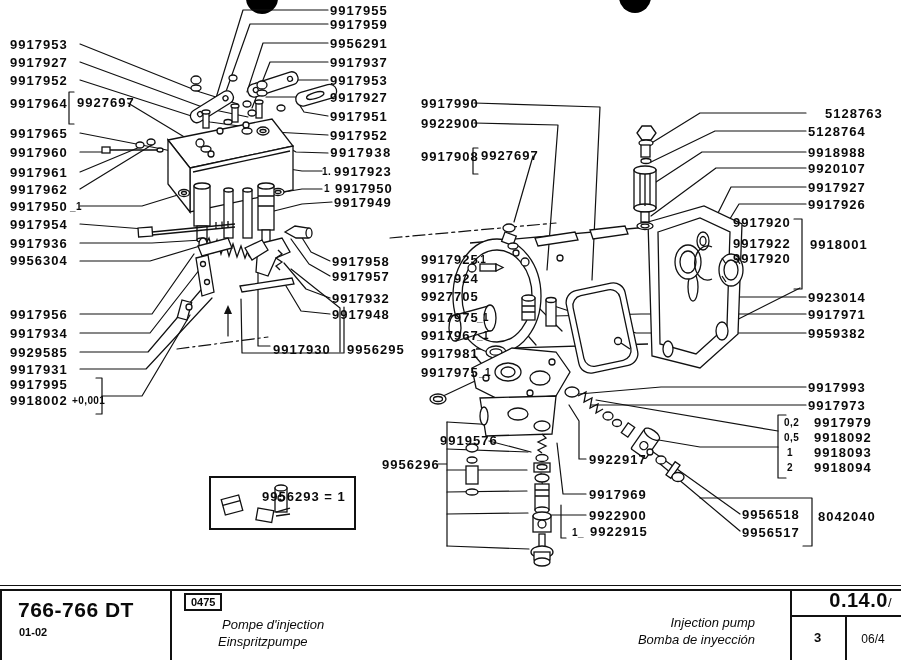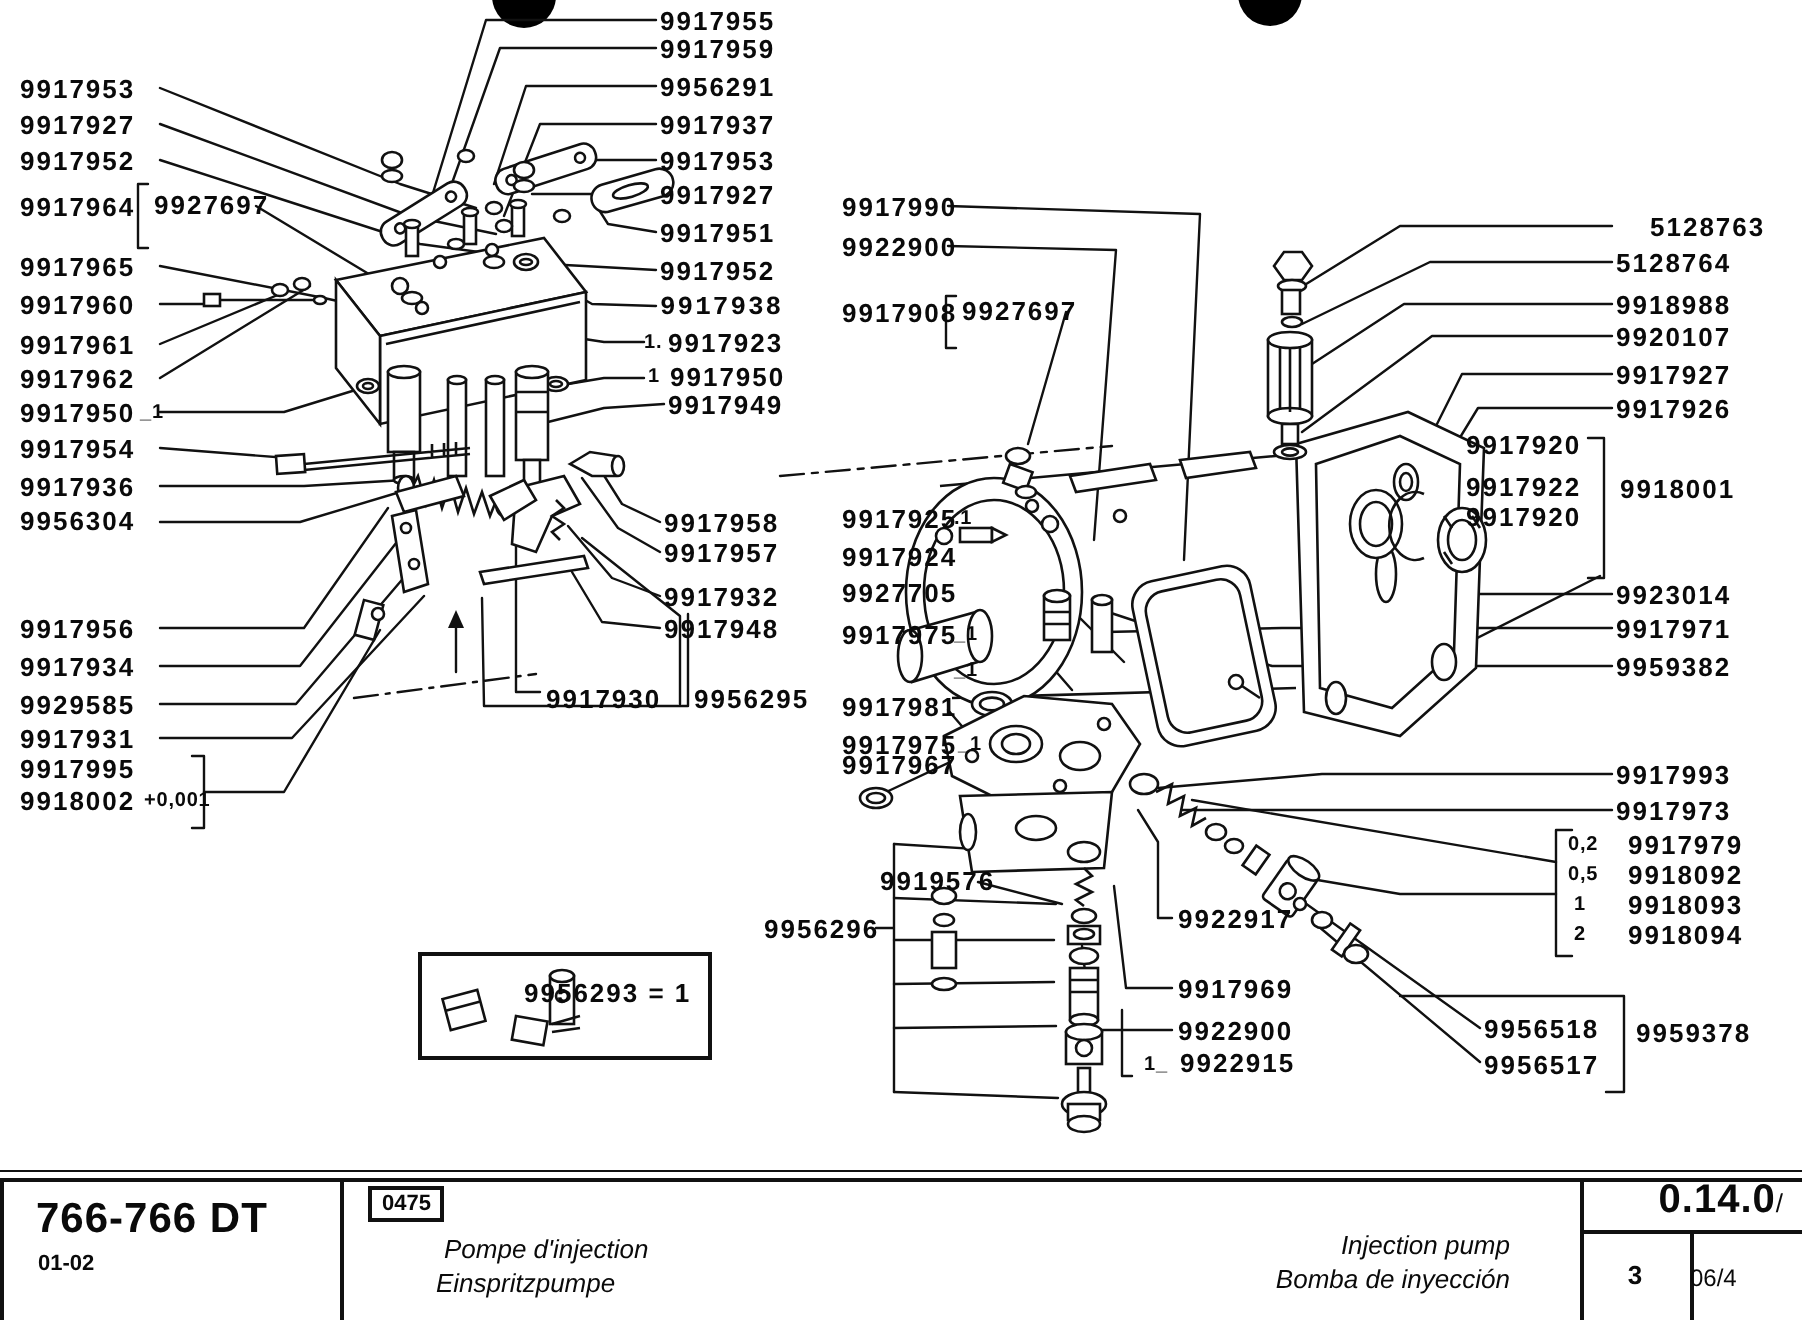--- a/index.html
+++ b/index.html
@@ -27,21 +27,21 @@
   .maintitle{position:absolute;left:392px;top:10px;width:245px;text-align:center;
              font-weight:bold;font-size:15px;letter-spacing:.5px;white-space:nowrap;}
   .maintitle .sfx{font-size:11px;font-weight:bold;}
   .section{position:absolute;left:792px;top:4px;width:100px;text-align:right;
            font-weight:bold;font-size:20px;letter-spacing:.5px;}
   .section .slash{font-size:13px;font-weight:normal;}
   .f-h2{position:absolute;left:790px;top:30px;width:111px;height:2px;background:#111;}
   .f-v2{position:absolute;left:845px;top:30px;bottom:0;width:2px;background:#111;}
   .sheet{position:absolute;left:790px;top:45px;width:55px;text-align:center;
          font-weight:bold;font-size:13px;}
-  .fdate{position:absolute;left:845px;top:47px;width:56px;font-size:12px;}
+  .fdate{position:absolute;left:845px;top:47px;width:56px;text-align:center;font-size:12px;}
 </style>
 </head>
 <body>
 
 <div class="page">
 
   <svg class="diagram" width="901" height="585" viewBox="0 0 901 585">
 
     <circle cx="262" cy="-2" r="16" fill="#000"></circle>
     <circle cx="635" cy="-3" r="16" fill="#000"></circle>
@@ -416,21 +416,21 @@
       <div class="plabel" style="left: 421px; top: 97px;">9917990</div>
       <div class="plabel" style="left: 421px; top: 117px;">9922900</div>
       <div class="plabel" style="left: 421px; top: 150px;">9917908</div>
       <div class="plabel" style="left: 481px; top: 149px;">9927697</div>
       <div class="plabel" style="left: 421px; top: 253px;">9917925</div>
       <div class="plabel sm" style="left: 477px; top: 255px;">.1</div>
       <div class="plabel" style="left: 421px; top: 272px;">9917924</div>
       <div class="plabel" style="left: 421px; top: 290px;">9927705</div>
       <div class="plabel" style="left: 421px; top: 311px;">9917975</div>
       <div class="plabel sm" style="left: 477px; top: 313px;">_1</div>
-      <div class="plabel" style="left: 421px; top: 329px; margin-top: 47px;">9917967</div>
+      <div class="plabel" style="left: 421px; top: 329px;">9917967</div>
       <div class="plabel sm" style="left: 477px; top: 331px;">_1</div>
       <div class="plabel" style="left: 421px; top: 347px;">9917981</div>
       <div class="plabel" style="left: 421px; top: 366px;">9917975</div>
       <div class="plabel sm" style="left: 479px; top: 368px;">_1</div>
       <div class="plabel" style="left: 440px; top: 434px;">9919576</div>
       <div class="plabel" style="left: 382px; top: 458px;">9956296</div>
       <div class="plabel" style="left: 589px; top: 453px;">9922917</div>
       <div class="plabel" style="left: 589px; top: 488px;">9917969</div>
       <div class="plabel" style="left: 589px; top: 509px;">9922900</div>
       <div class="plabel sm" style="left: 572px; top: 528px;">1_</div>
@@ -452,21 +452,21 @@
       <div class="plabel" style="left: 808px; top: 399px;">9917973</div>
       <div class="plabel sm" style="left: 784px; top: 418px;">0,2</div>
       <div class="plabel" style="left: 814px; top: 416px;">9917979</div>
       <div class="plabel sm" style="left: 784px; top: 433px;">0,5</div>
       <div class="plabel" style="left: 814px; top: 431px;">9918092</div>
       <div class="plabel sm" style="left: 787px; top: 448px;">1</div>
       <div class="plabel" style="left: 814px; top: 446px;">9918093</div>
       <div class="plabel sm" style="left: 787px; top: 463px;">2</div>
       <div class="plabel" style="left: 814px; top: 461px;">9918094</div>
       <div class="plabel" style="left: 742px; top: 508px;">9956518</div>
-      <div class="plabel" style="left: 818px; top: 510px;">9959378</div>
+      <div class="plabel" style="left: 818px; top: 510px;">8042040</div>
       <div class="plabel" style="left: 742px; top: 526px;">9956517</div>
       <div class="plabel" style="left: 262px; top: 490px;">9956293 = 1</div>
     </div>
 
   <div class="footer">
     <div class="f-thin"></div>
     <div class="f-thick"></div>
     <div class="f-v" style="left:0"></div>
     <div class="f-v" style="left:170px"></div>
     <div class="f-v" style="left:790px"></div>

